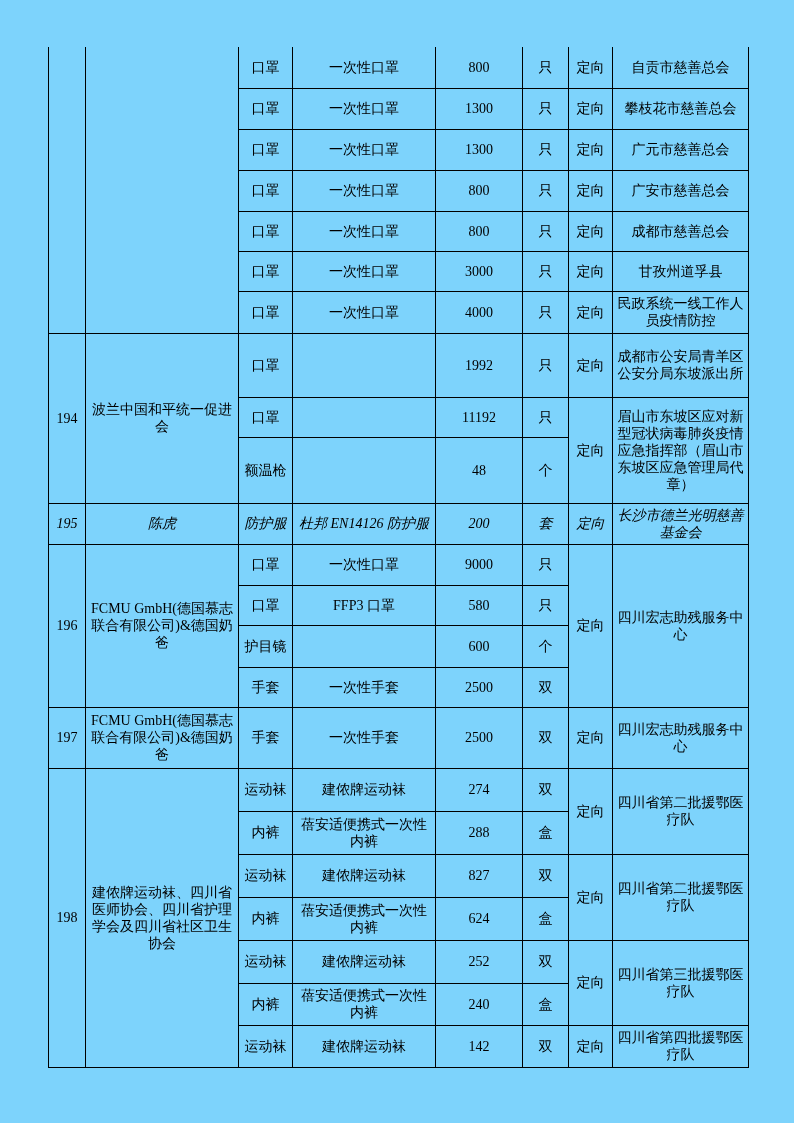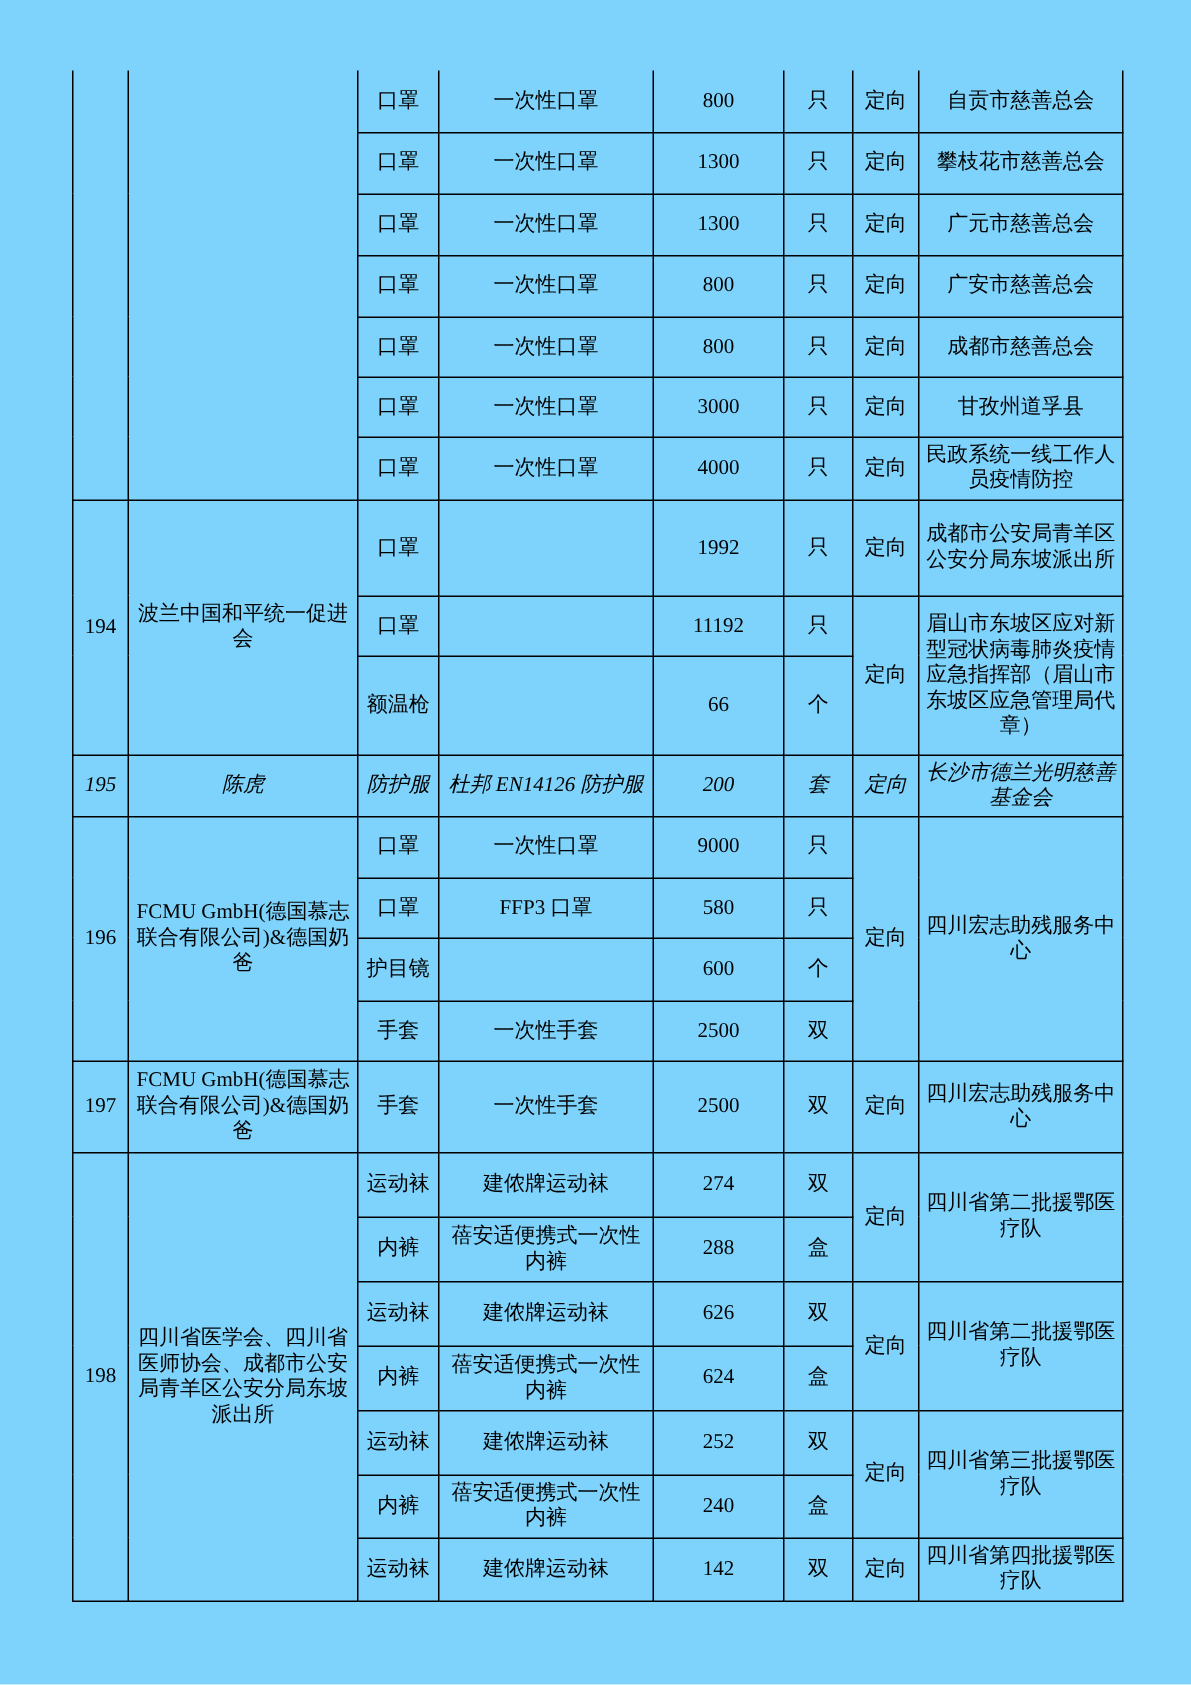--- a/index.html
+++ b/index.html
@@ -127,21 +127,21 @@
           <td>口罩</td>
           <td></td>
           <td>11192</td>
           <td>只</td>
           <td rowspan="2">定向</td>
           <td rowspan="2">眉山市东坡区应对新型冠状病毒肺炎疫情应急指挥部（眉山市东坡区应急管理局代章）</td>
         </tr>
         <tr style="height: 66px;">
           <td>额温枪</td>
           <td></td>
-          <td>66</td>
+          <td>48</td>
           <td>个</td>
         </tr>
         <tr style="height: 41px; font-style: italic;">
           <td>195</td>
           <td>陈虎</td>
           <td>防护服</td>
           <td>杜邦 EN14126 防护服</td>
           <td>200</td>
           <td>套</td>
           <td>定向</td>
@@ -180,38 +180,38 @@
           <td>FCMU GmbH(德国慕志联合有限公司)&amp;德国奶爸</td>
           <td>手套</td>
           <td>一次性手套</td>
           <td>2500</td>
           <td>双</td>
           <td>定向</td>
           <td>四川宏志助残服务中心</td>
         </tr>
         <tr style="height: 43px;">
           <td rowspan="7">198</td>
-          <td rowspan="7">四川省医学会、四川省医师协会、成都市公安局青羊区公安分局东坡派出所</td>
+          <td rowspan="7">建侬牌运动袜、四川省医师协会、四川省护理学会及四川省社区卫生协会</td>
           <td>运动袜</td>
           <td>建侬牌运动袜</td>
           <td>274</td>
           <td>双</td>
           <td rowspan="2">定向</td>
           <td rowspan="2">四川省第二批援鄂医疗队</td>
         </tr>
         <tr style="height: 43px;">
           <td>内裤</td>
           <td>蓓安适便携式一次性内裤</td>
           <td>288</td>
           <td>盒</td>
         </tr>
         <tr style="height: 43px;">
           <td>运动袜</td>
           <td>建侬牌运动袜</td>
-          <td>626</td>
+          <td>827</td>
           <td>双</td>
           <td rowspan="2">定向</td>
           <td rowspan="2">四川省第二批援鄂医疗队</td>
         </tr>
         <tr style="height: 43px;">
           <td>内裤</td>
           <td>蓓安适便携式一次性内裤</td>
           <td>624</td>
           <td>盒</td>
         </tr>

